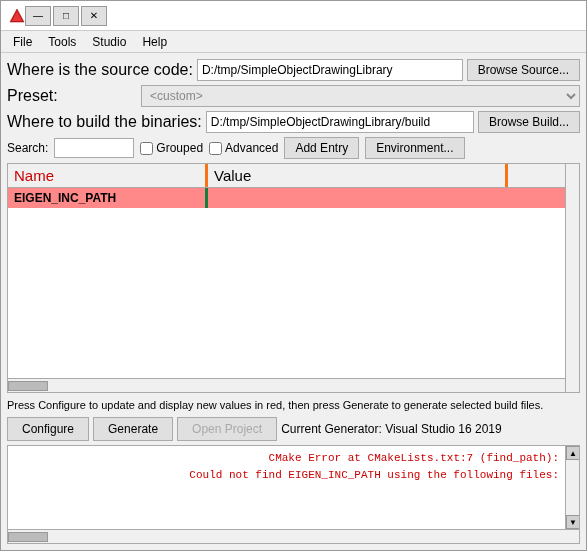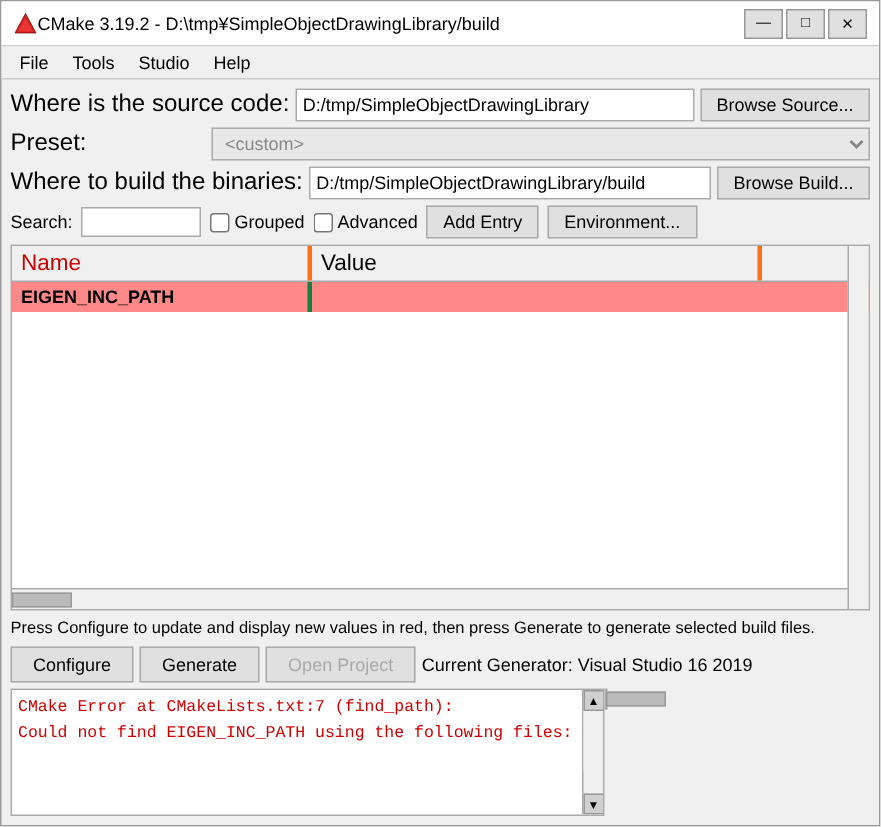--- a/index.html
+++ b/index.html
@@ -235,22 +235,23 @@
       overflow: hidden;
     }
     .h-scrollbar {
       height: 14px;
       background: #f0f0f0;
       border-top: 1px solid #aaa;
       position: relative;
     }
     .log-outer {
       display: flex;
-      flex-direction: row;
+      flex-direction: column;
       flex-shrink: 0;
+      text-align: right;
     }
     .log-box {
       height: 85px;
       border: 1px solid #aaa;
       background: #fff;
       overflow: hidden;
       position: relative;
     }
     .log-content {
       padding: 4px 20px 4px 4px;
@@ -291,21 +292,20 @@
 
 <div class="window">
 
   <div class="title-bar">
     <div class="cmake-icon">
       <svg width="16" height="16" viewBox="0 0 16 16">
         <polygon points="8,1 15,14 1,14" fill="#cc2222" stroke="#880000" stroke-width="0.5"></polygon>
         <polygon points="8,4 13,13 3,13" fill="#ff4444" opacity="0.6"></polygon>
       </svg>
     </div>
-    <span class="title-bar-text">CMake 3.19.2 - D:\tmp¥SimpleObjectDrawingLibrary/build</span>
     <div class="title-bar-controls">
       <button class="title-btn">—</button>
       <button class="title-btn">□</button>
       <button class="title-btn">✕</button>
     </div>
   </div>
 
   <div class="menu-bar">
     <span class="menu-item">File</span>
     <span class="menu-item">Tools</span>

